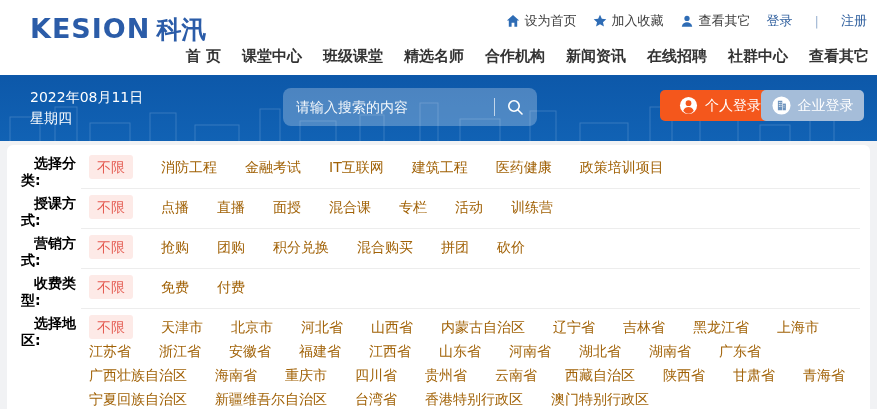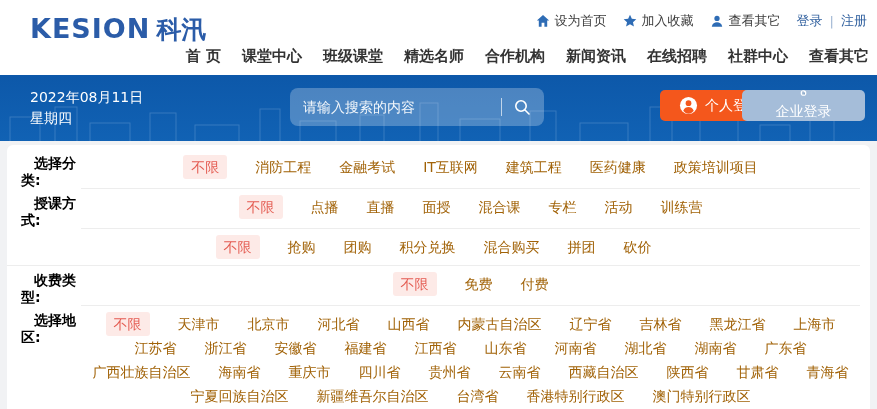--- a/index.html
+++ b/index.html
@@ -7,44 +7,44 @@
   body { font-family:"DejaVu Sans","Liberation Sans",sans-serif; background:#f1f2f4; }
 
   
   .top { position:relative; height:75px; background:#ffffff; }
   .logo { position:absolute; left:30px; top:13px; cursor:pointer; white-space:nowrap; }
   .logo-en { font-size:27px; font-weight:bold; color:#2b5ca8; letter-spacing:1px; }
   .logo-cn { font-size:25px; font-weight:bold; color:#2b5ca8; margin-left:6px; }
   .utility { position:absolute; right:10px; top:12px; display:flex; align-items:center; gap:16px; font-size:13px; color:#3c3c3c; }
   .u-item { display:flex; align-items:center; gap:5px; cursor:pointer; }
   .u-item svg { display:block; }
-  .auth { display:flex; align-items:center; gap:7px; color:#2f5f9e; }
+  .auth { display:flex; align-items:center; gap:22px; color:#2f5f9e; }
   .auth a { color:#2f5f9e; text-decoration:none; cursor:pointer; }
   .auth .sep { color:#9db4d2; }
   .nav { position:absolute; right:8px; bottom:9px; display:flex; gap:21px; }
   .nav a { font-size:15px; font-weight:bold; color:#333; text-decoration:none; cursor:pointer; white-space:nowrap; }
 
   
   .banner { position:relative; height:66px; background:linear-gradient(180deg,#0d58a9,#1162b4); overflow:hidden; }
   .skyline { position:absolute; left:0; bottom:-2px; width:100%; opacity:.22; }
   .date { position:absolute; left:30px; top:12px; color:#fff; font-size:14px; line-height:21px; }
-  .search { position:absolute; left:290px; top:13px; width:254px; height:38px; background:rgba(255,255,255,.26); border-radius:8px; display:flex; align-items:center; padding:0 13px; }
+  .search { position:absolute; left:283px; top:13px; width:254px; height:38px; background:rgba(255,255,255,.26); border-radius:8px; display:flex; align-items:center; padding:0 13px; }
   .search input { flex:1; background:transparent; border:none; outline:none; color:#fff; font-size:14px; font-family:inherit; }
   .search input::placeholder { color:rgba(255,255,255,.92); }
   .sdiv { width:1px; height:18px; background:rgba(255,255,255,.65); margin:0 11px 0 4px; }
   .btn { position:absolute; top:15px; height:31px; border:none; border-radius:5px; color:#fff; font-size:14px; font-family:inherit; display:flex; align-items:center; justify-content:center; gap:7px; cursor:pointer; }
   .btn-personal { left:660px; width:120px; background:#f4571c; }
-  .btn-enterprise { left:742px; width:123px; background:#a5bdd9;flex-direction:column; }
+  .btn-enterprise { left:761px; width:103px; background:#a5bdd9; }
 
   
   .content { padding:4px 7px 0; }
   .card { background:#fff; border-radius:6px; padding:4px 0 6px; }
   .frow { display:flex; }
   .flabel { width:60px; margin-left:14px; padding-top:6px; font-size:14px; font-weight:bold; color:#000000; line-height:17px; text-indent:13px; flex:none; }
-  .fopts { flex:1; margin-right:10px; padding:6px 8px 6px 8px; display:flex; flex-wrap:wrap; column-gap:28px; line-height:24px; font-size:14px; align-content:flex-start;justify-content:center; }
+  .fopts { flex:1; margin-right:10px; padding:6px 8px 6px 8px; display:flex; flex-wrap:wrap; column-gap:28px; line-height:24px; font-size:14px; align-content:flex-start; }
   .frow:not(:last-child) .fopts { border-bottom:1px solid #ededed; }
   .opt { color:#a16207; cursor:pointer; white-space:nowrap; }
   .opt-active { background:#fdeae7; color:#e45c52; border-radius:3px; padding:0 8px; }
 </style>
 </head>
 <body>
 
 <div class="page">
 
   <header class="top">
@@ -176,20 +176,21 @@
             <span class="opt">点播</span>
             <span class="opt">直播</span>
             <span class="opt">面授</span>
             <span class="opt">混合课</span>
             <span class="opt">专栏</span>
             <span class="opt">活动</span>
             <span class="opt">训练营</span>
           </div>
         </div>
         <div class="frow">
+          <div class="flabel">营销方式:</div>
           <div class="fopts">
             <span class="opt opt-active">不限</span>
             <span class="opt">抢购</span>
             <span class="opt">团购</span>
             <span class="opt">积分兑换</span>
             <span class="opt">混合购买</span>
             <span class="opt">拼团</span>
             <span class="opt">砍价</span>
           </div>
         </div>

